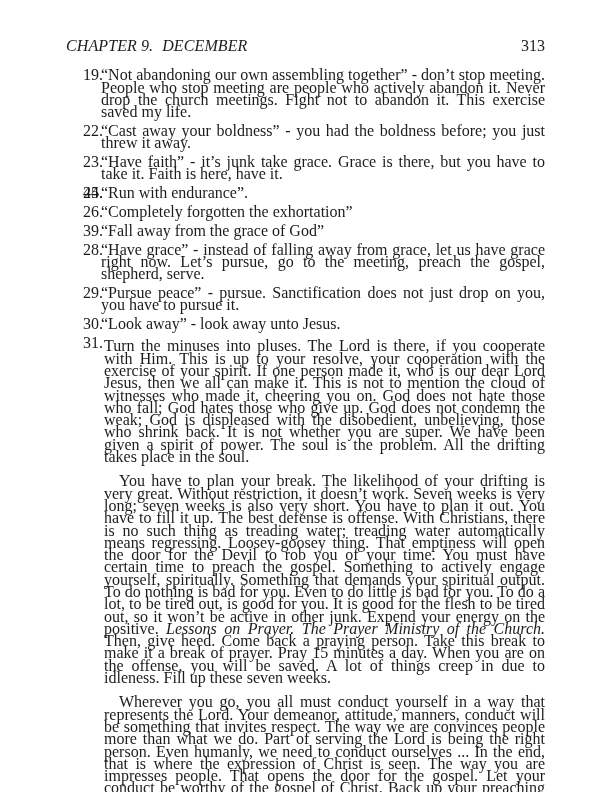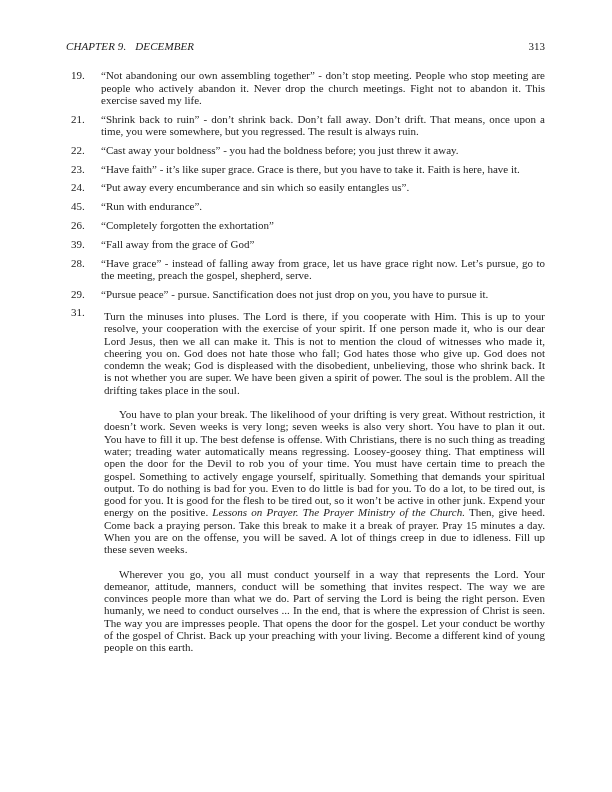--- a/index.html
+++ b/index.html
@@ -8,68 +8,68 @@
       height: 792px;
       background: #ffffff;
       font-family: "Liberation Serif", serif;
     }
     .page {
       box-sizing: border-box;
       width: 612px;
       height: 792px;
       background: #ffffff;
       padding: 40px 67px 0 66px;
-      font-size: 11px;
+      font-size: 16px;
       line-height: 12.3px;
       color: #1c1c1c;
     }
     .running-header {
       display: flex;
       justify-content: space-between;
       align-items: baseline;
       margin-bottom: 17px;
     }
     .chapter { font-style: italic; letter-spacing: 0.1px; }
     .chapter-title { margin-left: 9px; }
     ol.items { list-style: none; margin: 0; padding: 0; }
     .item {
       position: relative;
       padding-left: 35px;
       text-align: justify;
     }
     .item + .item { margin-top: 6.5px; }
-    .num { position: absolute; left: 5px; }
+    .num { position: absolute; left: 17px; }
     .paras { margin-top: 10px; margin-left: 38px; }
     p.para { margin: 0; text-align: justify; }
     p.para + p.para { margin-top: 12px; }
     p.para.indent { text-indent: 15px; }
     .it { font-style: italic; }
   </style>
 </head>
 <body>
 
 <div class="page">
   <div class="running-header">
     <span class="chapter">
       <span>CHAPTER 9.</span><span class="chapter-title">DECEMBER</span>
     </span>
     <span>313</span>
   </div>
 
   <ol class="items" id="list">
       <li class="item"><span class="num">19.</span><span>“Not abandoning our own assembling together” - don’t stop meeting. People who stop meeting are people who actively abandon it. Never drop the church meetings. Fight not to abandon it. This exercise saved my life.</span></li>
-      <li class="item"><span class="num">21.</span><span>“Shrink back to ruin” - don’t shrink back. Don’t fall away. Don’t drift. That means, once upon a time, you were somewhere, but you regressed. The result is always ruin.</span></li>
       <li class="item"><span class="num">22.</span><span>“Cast away your boldness” - you had the boldness before; you just threw it away.</span></li>
-      <li class="item"><span class="num">23.</span><span>“Have faith” - it’s like super grace. Grace is there, but you have to take it. Faith is here, have it.</span></li>
-      <li class="item"><span class="num">24.</span><span>“Put away every encumberance and sin which so easily entangles us”.</span></li>
+      <li class="item"><span class="num">23.</span><span>“Have faith” - it’s junk take grace. Grace is there, but you have to take it. Faith is here, have it.</span></li>
+      <li class="item"><span class="num">24.</span></li>
       <li class="item"><span class="num">45.</span><span>“Run with endurance”.</span></li>
       <li class="item"><span class="num">26.</span><span>“Completely forgotten the exhortation”</span></li>
       <li class="item"><span class="num">39.</span><span>“Fall away from the grace of God”</span></li>
       <li class="item"><span class="num">28.</span><span>“Have grace” - instead of falling away from grace, let us have grace right now. Let’s pursue, go to the meeting, preach the gospel, shepherd, serve.</span></li>
       <li class="item"><span class="num">29.</span><span>“Pursue peace” - pursue. Sanctification does not just drop on you, you have to pursue it.</span></li>
+      <li class="item"><span class="num">30.</span><span>“Look away” - look away unto Jesus.</span></li>
       <li class="item"><span class="num">31.</span></li>
     </ol>
 
   <div class="paras" id="paras">
       <p class="para"><span>Turn the minuses into pluses. The Lord is there, if you cooperate with Him. This is up to your resolve, your cooperation with the exercise of your spirit. If one person made it, who is our dear Lord Jesus, then we all can make it. This is not to mention the cloud of witnesses who made it, cheering you on. God does not hate those who fall; God hates those who give up. God does not condemn the weak; God is displeased with the disobedient, unbelieving, those who shrink back. It is not whether you are super. We have been given a spirit of power. The soul is the problem. All the drifting takes place in the soul.</span></p>
       <p class="para indent"><span>You have to plan your break. The likelihood of your drifting is very great. Without restriction, it doesn’t work. Seven weeks is very long; seven weeks is also very short. You have to plan it out. You have to fill it up. The best defense is offense. With Christians, there is no such thing as treading water; treading water automatically means regressing. Loosey-goosey thing. That emptiness will open the door for the Devil to rob you of your time. You must have certain time to preach the gospel. Something to actively engage yourself, spiritually. Something that demands your spiritual output. To do nothing is bad for you. Even to do little is bad for you. To do a lot, to be tired out, is good for you. It is good for the flesh to be tired out, so it won’t be active in other junk. Expend your energy on the positive. </span><span class="it">Lessons on Prayer. The Prayer Ministry of the Church.</span><span> Then, give heed. Come back a praying person. Take this break to make it a break of prayer. Pray 15 minutes a day. When you are on the offense, you will be saved. A lot of things creep in due to idleness. Fill up these seven weeks.</span></p>
       <p class="para indent"><span>Wherever you go, you all must conduct yourself in a way that represents the Lord. Your demeanor, attitude, manners, conduct will be something that invites respect. The way we are convinces people more than what we do. Part of serving the Lord is being the right person. Even humanly, we need to conduct ourselves ... In the end, that is where the expression of Christ is seen. The way you are impresses people. That opens the door for the gospel. Let your conduct be worthy of the gospel of Christ. Back up your preaching with your living. Become a different kind of young people on this earth.</span></p>
     </div>
 </div>
 

